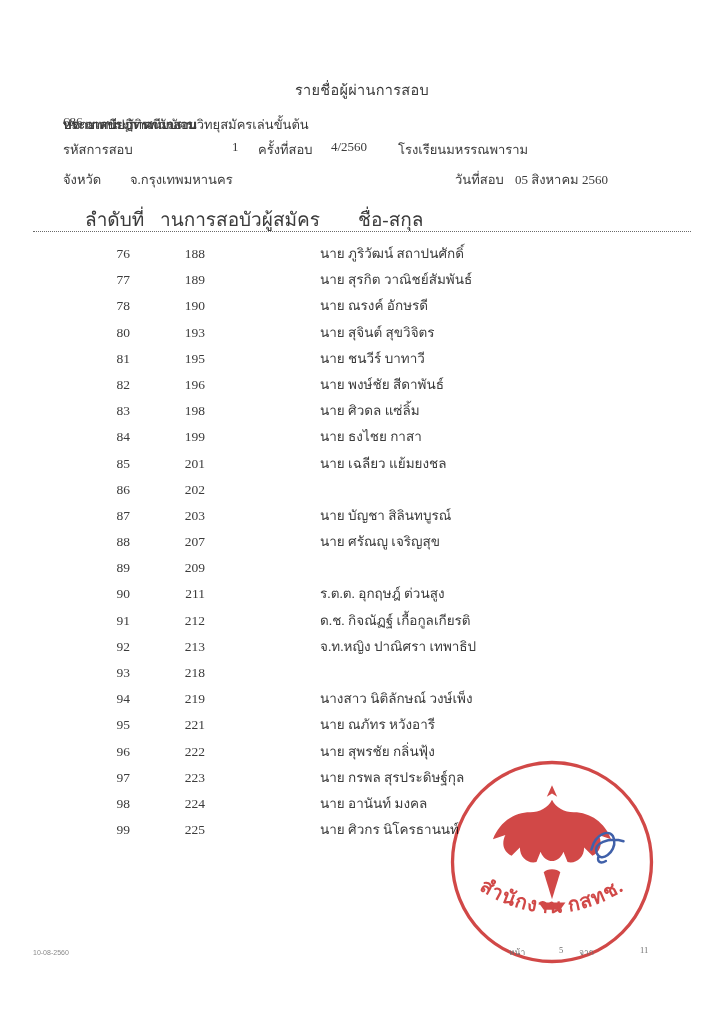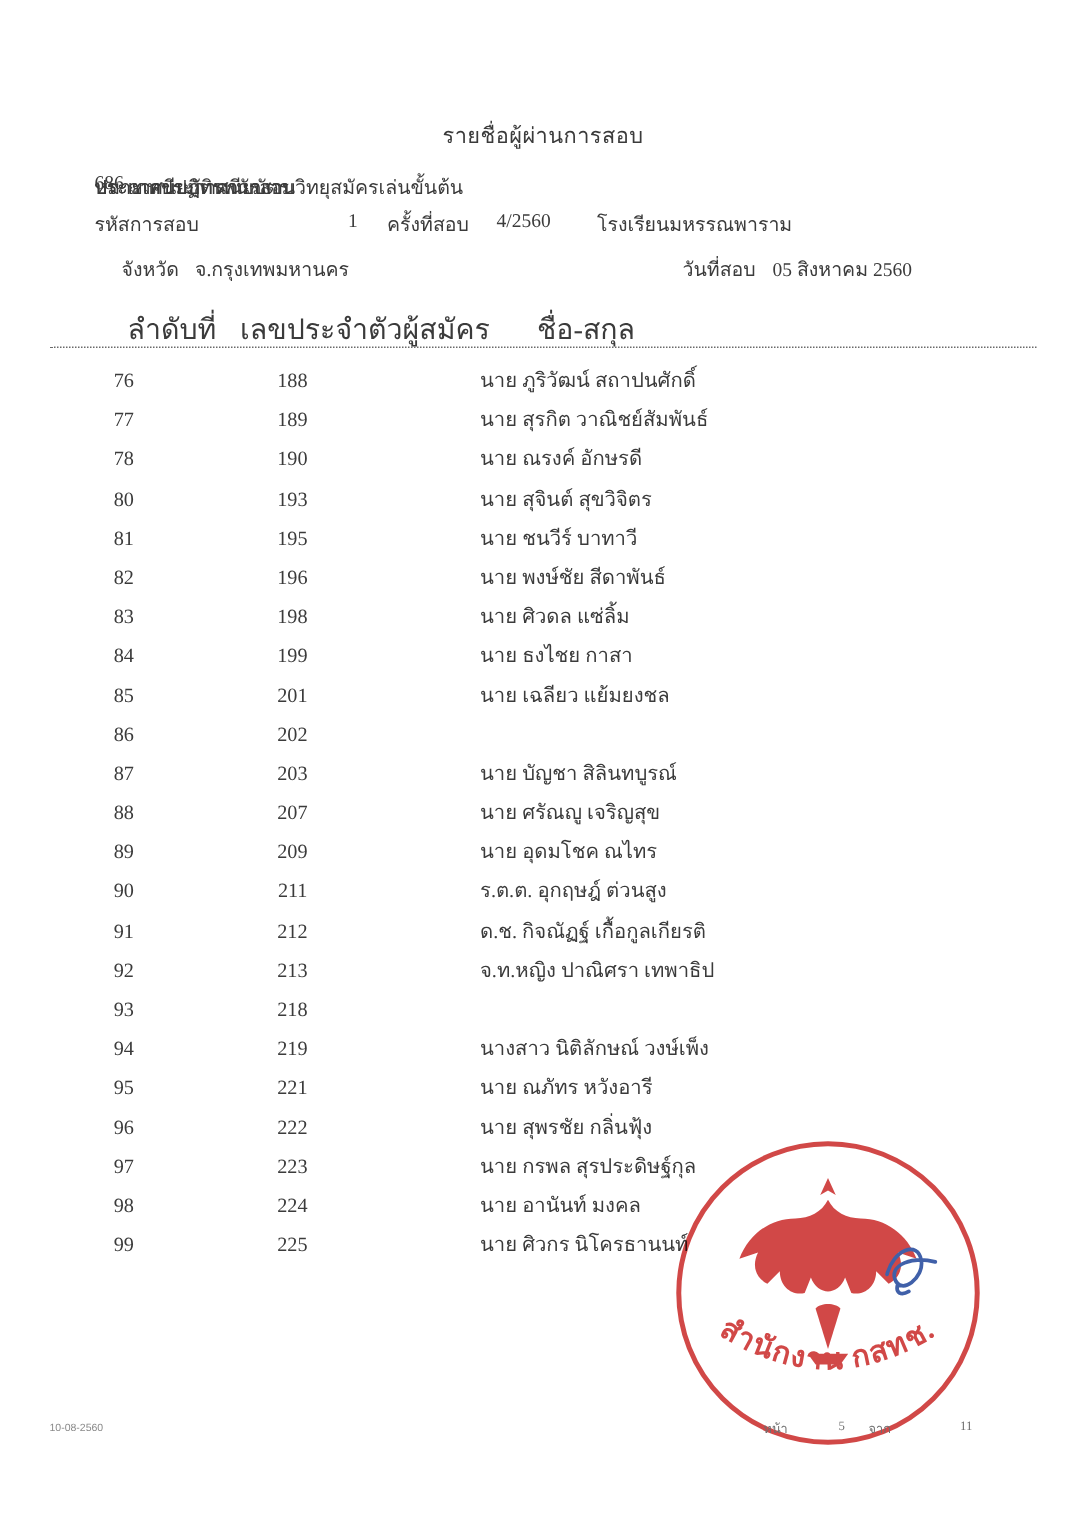--- a/index.html
+++ b/index.html
@@ -17,36 +17,36 @@
   .meta span { position:absolute; white-space:nowrap; }
   .m-cal-l   { top:0;  left:0; }
   .m-cal-v   { top:0;  left:165; }
   .m-cert-l  { top:0;  left:195; }
   .m-cert-v  { top:0;  left:335; }
   .m-code-l  { top:25px; left:0; }
   .m-code-v  { top:25px; left:169px; }
   .m-sess-l  { top:25px; left:195px; }
   .m-sess-v  { top:25px; left:268px; }
   .m-venue   { top:25px; left:335px;text-align:center; }
-  .m-prov-l  { top:55px; left:18px;font-family:Liberation Mono, monospace; }
+  .m-prov-l  { top:55px; left:0;font-family:Liberation Mono, monospace; }
   .m-prov-v  { top:55px; left:67px; }
   .m-date-l  { top:55px; left:392px; }
   .m-date-v  { top:55px; left:452px; }
   .thead { position:absolute; top:204px; left:35px; width:655px; height:22px; font-size:19px; }
   .thead span { position:absolute; white-space:nowrap; }
   .th-no   { left:50px; }
   .th-id   { left:125px; }
   .th-name { left:323px; }
   .dotline {
     position:absolute; top:231px; left:33px; width:658px; height:0;
     border-top:1.6px dotted #6a6a6a;
   }
   .tbody { position:absolute; top:241px; left:35px; width:655px; font-size:13.5px; }
   .trow { display:grid; grid-template-columns:95px 75px auto; height:26.2px; line-height:26.2px; }
-  .trow .c1 { text-align:center; }
+  .trow .c1 { text-align:right; }
   .trow .c2 { text-align:right; }
   .trow .c3 { padding-left:115px; white-space:nowrap; }
   .stamp {
     position:absolute; left:438px; top:748px; width:228px; height:228px;
     mix-blend-mode:multiply; opacity:.9;
   }
   .footer-date {
     position:absolute; left:33px; top:949px; font-size:7px; color:#8a8a8a;
     font-family:"Liberation Sans","DejaVu Sans",sans-serif;
   }
@@ -75,21 +75,21 @@
     <span class="m-sess-v">4/2560</span>
     <span class="m-venue">โรงเรียนมหรรณพาราม</span>
     <span class="m-prov-l">จังหวัด</span>
     <span class="m-prov-v">จ.กรุงเทพมหานคร</span>
     <span class="m-date-l">วันที่สอบ</span>
     <span class="m-date-v">05 สิงหาคม 2560</span>
   </div>
 
   <div class="thead">
     <span class="th-no">ลำดับที่</span>
-    <span class="th-id">เลขประจำตัวผู้สมัคร</span>
+    <span class="th-id">านการสอบัวผู้สมัคร</span>
     <span class="th-name">ชื่อ-สกุล</span>
   </div>
 
   <div class="dotline"></div>
 
   <div class="tbody">
       <div class="trow">
         <div class="c1">76</div>
         <div class="c2">188</div>
         <div class="c3">นาย ภูริวัฒน์ สถาปนศักดิ์</div>
@@ -144,21 +144,20 @@
         <div class="c3">นาย บัญชา สิลินทบูรณ์</div>
       </div>
       <div class="trow">
         <div class="c1">88</div>
         <div class="c2">207</div>
         <div class="c3">นาย ศรัณญู เจริญสุข</div>
       </div>
       <div class="trow">
         <div class="c1">89</div>
         <div class="c2">209</div>
-        <div class="c3">นาย อุดมโชค ณไทร</div>
       </div>
       <div class="trow">
         <div class="c1">90</div>
         <div class="c2">211</div>
         <div class="c3">ร.ต.ต. อุกฤษฎ์ ต่วนสูง</div>
       </div>
       <div class="trow">
         <div class="c1">91</div>
         <div class="c2">212</div>
         <div class="c3">ด.ช. กิจณัฏฐ์ เกื้อกูลเกียรติ</div>

